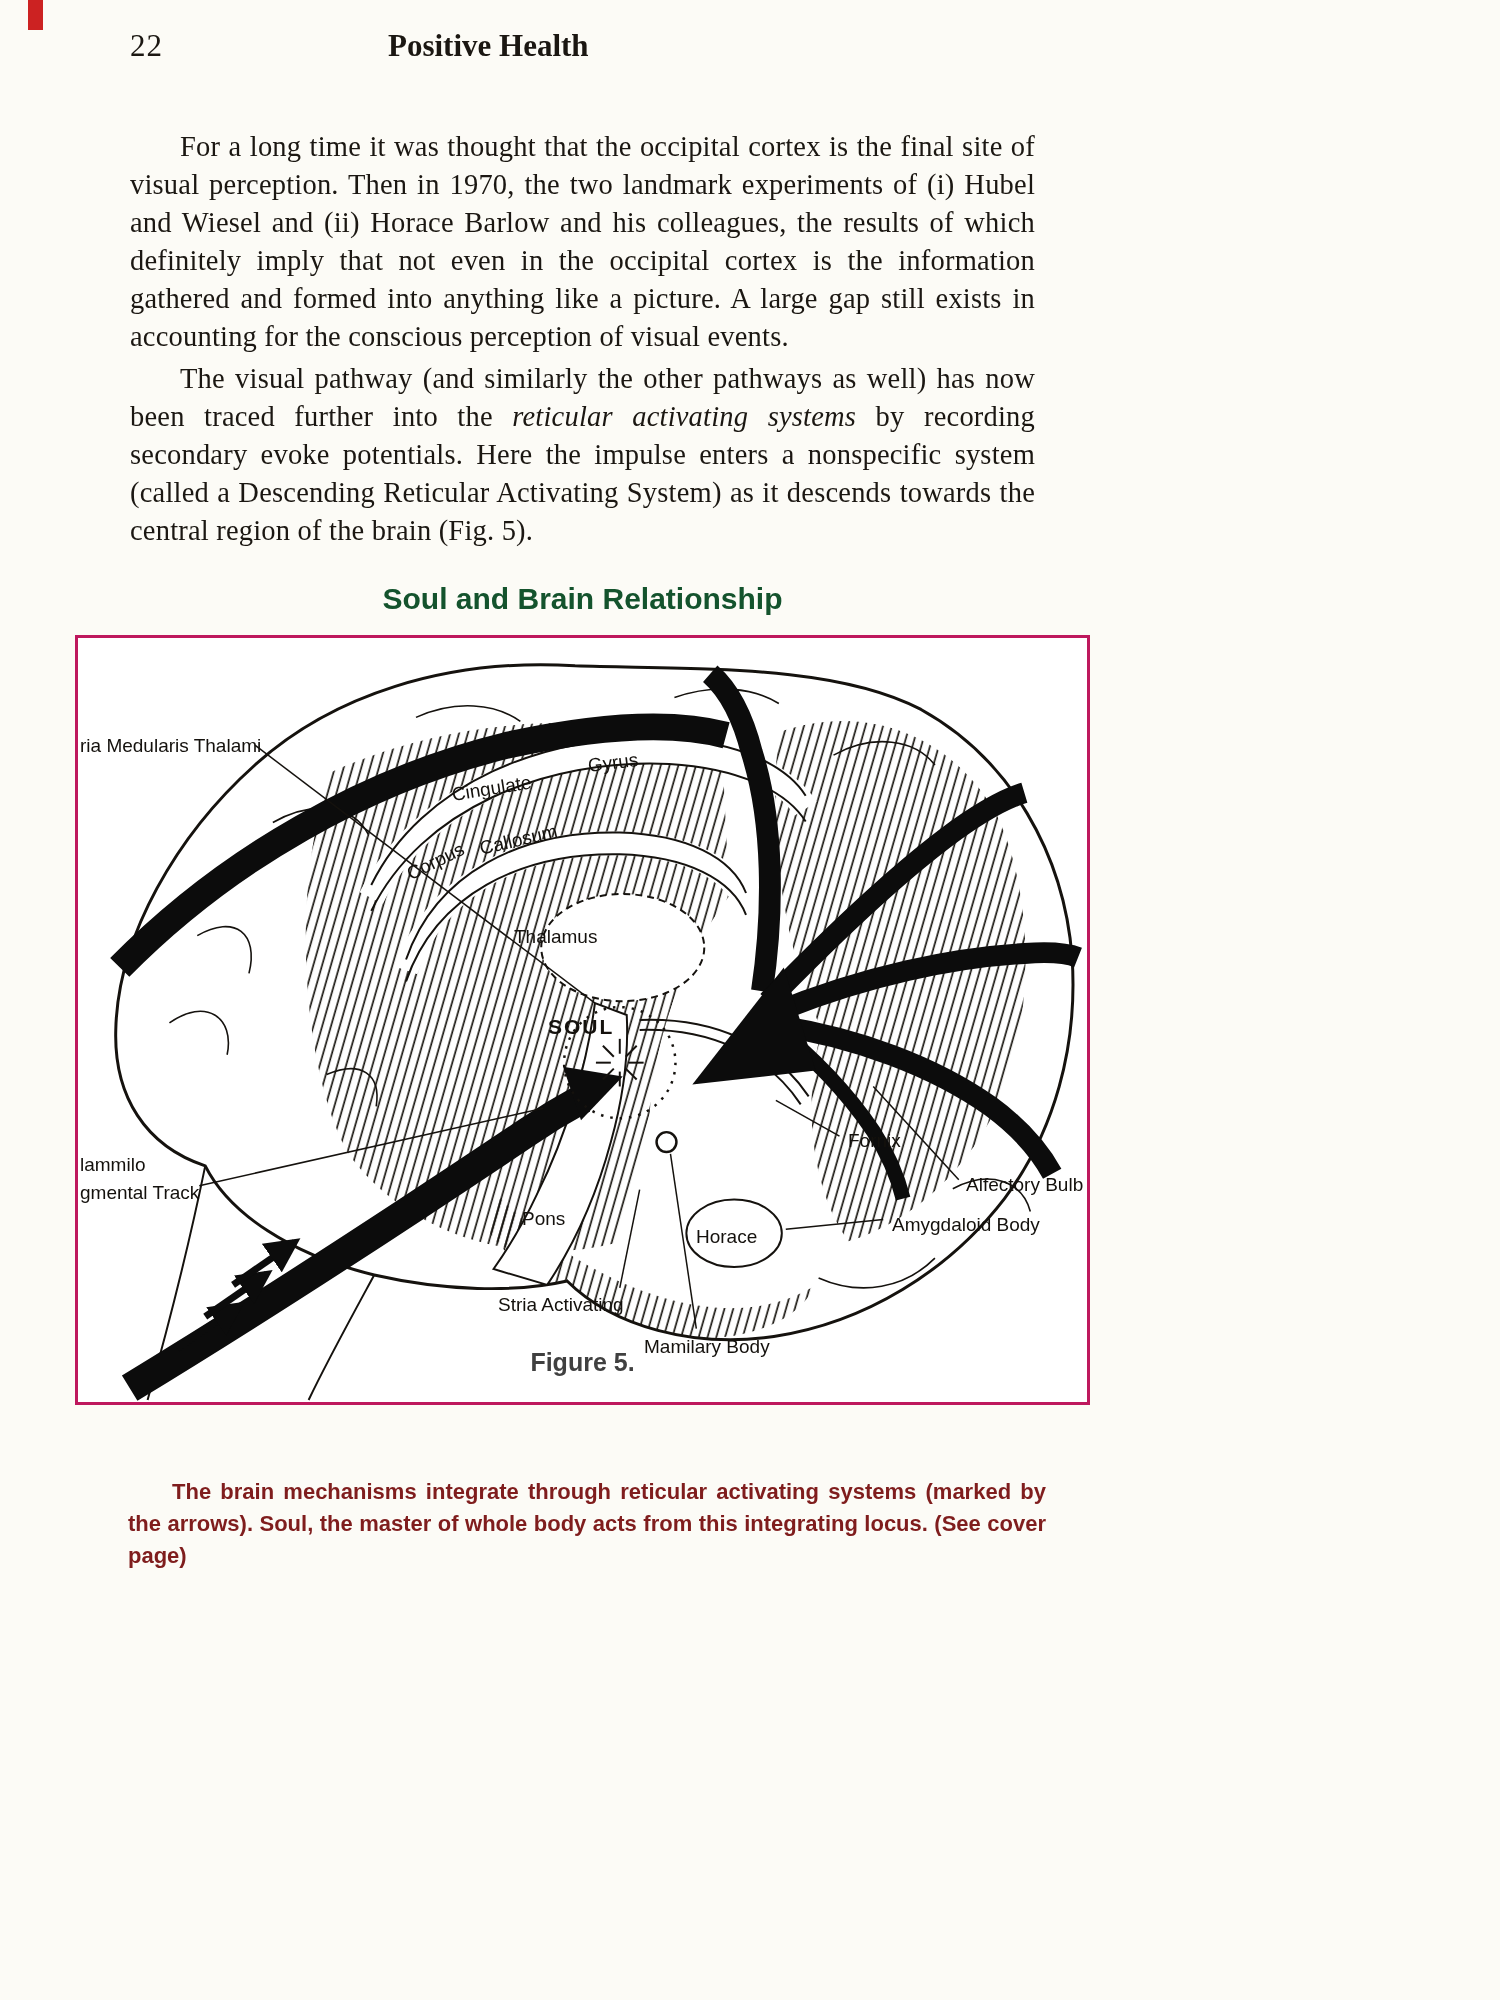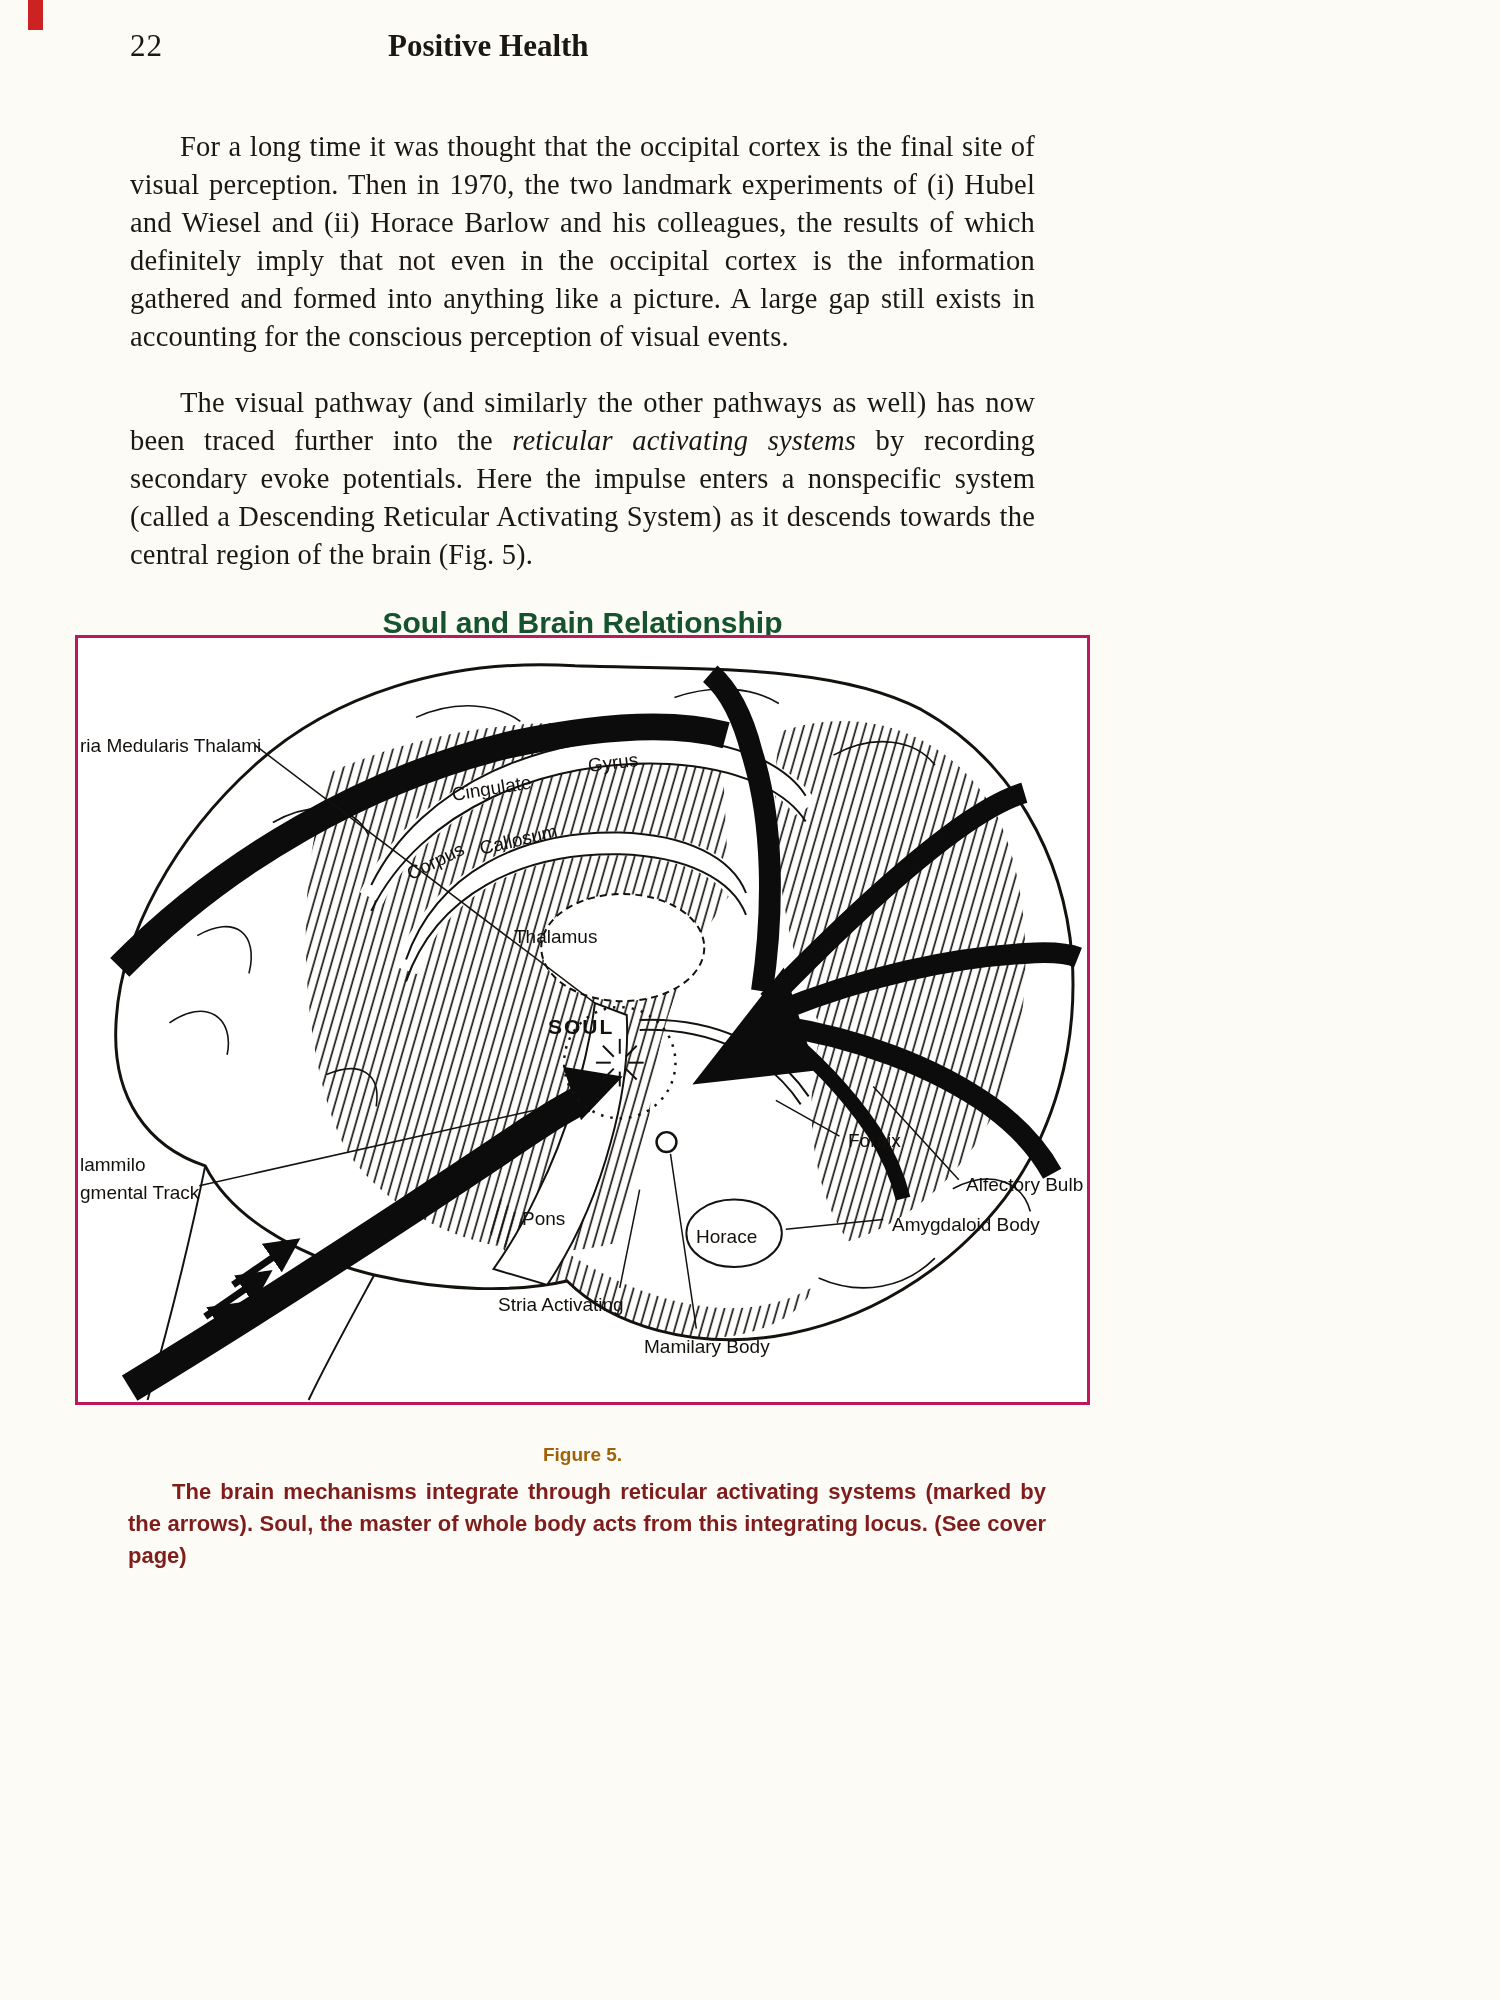--- a/index.html
+++ b/index.html
@@ -18,21 +18,21 @@
 
   .page-header { position:absolute; left:130px; top:28px; width:905px; height:44px; }
   .page-number { font-size:31px; letter-spacing:1px; }
   .running-title { position:absolute; left:258px; top:0; font-size:31px; font-weight:bold; }
 
   .text-block { position:absolute; left:130px; top:128px; width:905px; }
   .body-para {
     font-size:28.5px; line-height:38px; text-align:justify;
     text-indent:50px; letter-spacing:0.2px;
   }
-  .body-para + .body-para { margin-top:28px; }
+  .body-para + .body-para { margin-top:4px; }
   .body-para em { font-style:italic; }
 
   .section-heading {
     margin-top:32px; text-align:center;
     font-family:"Liberation Sans", sans-serif;
     font-weight:bold; font-size:30px; color:#14532d;
   }
 
   .figure-box {
     position:absolute; left:75px; top:635px;
@@ -41,23 +41,23 @@
   }
   .figure-box svg { position:absolute; left:0; top:0; width:100%; height:100%; }
 
   .fig-label {
     position:absolute; font-family:"Liberation Sans", sans-serif;
     font-size:19px; color:#14110d; white-space:nowrap; transform-origin:left center;
   }
   .fig-label.soul { font-weight:bold; font-size:21px; letter-spacing:2px; }
 
   .figure-caption {
-    position:absolute; left:130px; top:1444px; width:905px;
+    position:absolute; left:130px; top:1348px; width:905px;
     text-align:center; font-family:"Liberation Sans", sans-serif;
-    font-weight:bold; font-size:19px; color:#a16207;
+    font-weight:bold; font-size:25px; color:#404040;
   }
   .figure-description {
     position:absolute; left:128px; top:1476px; width:918px;
     font-family:"Liberation Sans", sans-serif; font-weight:bold;
     font-size:22px; line-height:32px; text-align:justify; text-indent:44px;
     color:#7f1d1d;
   }
 </style>
 </head>
 <body>

